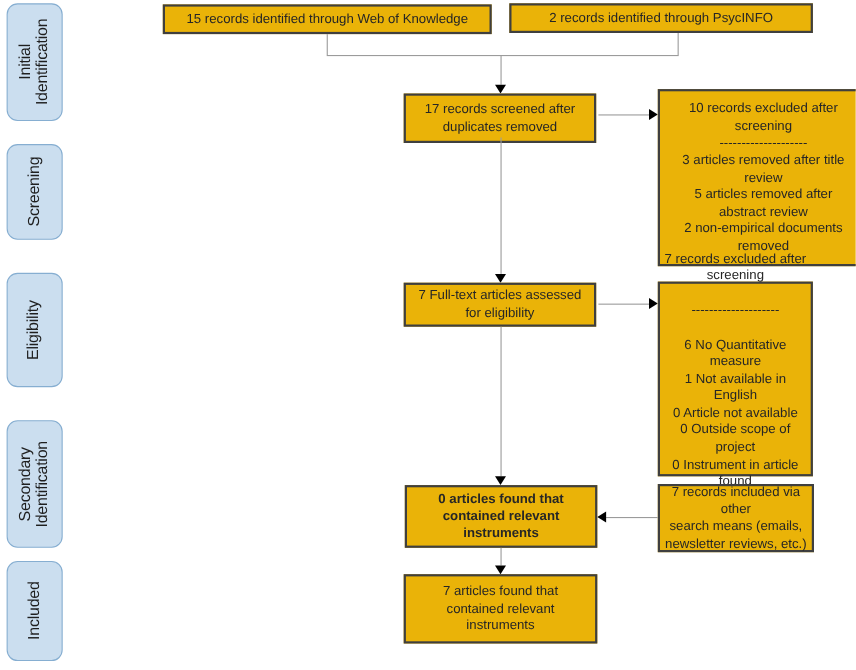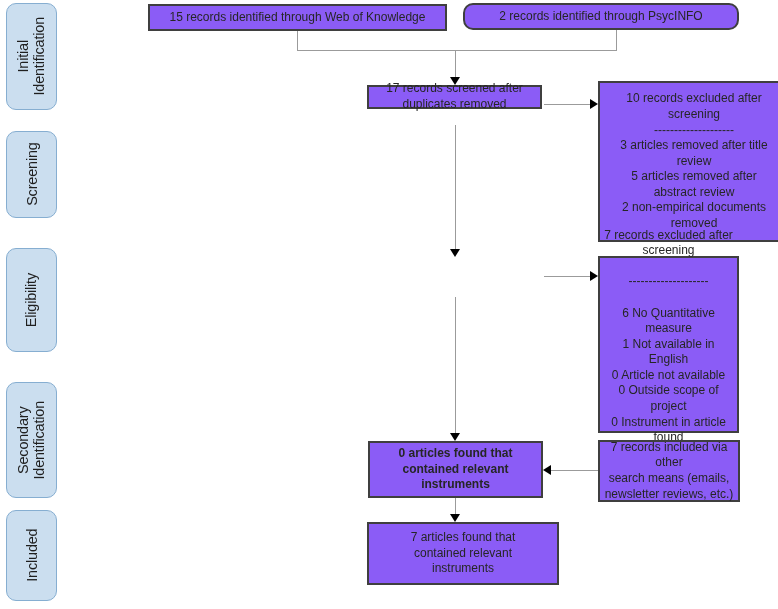--- a/index.html
+++ b/index.html
@@ -26,21 +26,21 @@
     white-space:pre-line;
     text-align:center;
     font-size:14.5px;
     line-height:1.12;
     color:#1f1f1f;
     letter-spacing:-0.2px;
   }
   
   .fbox{
     position:absolute;
-    background:#8b5cf6;
+    background:#eab308;
     border:2px solid #3f3f3f;
     box-sizing:border-box;
     display:flex;align-items:center;justify-content:center;
     text-align:center;
   }
   .fbox .box-text{
     white-space:pre-line;
     font-size:12px;
     line-height:1.3;
     padding:1px 2px;
@@ -86,31 +86,31 @@
     <div class="vlabel">Secondary
 Identification</div>
   </div>
   <div class="stage" style="top:510px;height:91px;">
     <div class="vlabel">Included</div>
   </div>
 
   <div class="fbox" style="left:148px;top:4px;width:299px;height:27px;">
     <div class="box-text">15 records identified through Web of Knowledge</div>
   </div>
-  <div class="fbox" style="left:463px;top:3px;width:276px;height:27px;border-radius:10px;">
+  <div class="fbox" style="left:463px;top:3px;width:276px;height:27px;">
     <div class="box-text">2 records identified through PsycINFO</div>
   </div>
 
   <div class="vline" style="left:297px;top:31px;height:19px;"></div>
   <div class="vline" style="left:616px;top:30px;height:20px;"></div>
   <div class="hline" style="left:297px;top:50px;width:320px;"></div>
   <div class="vline" style="left:455px;top:50px;height:27px;"></div>
   <div class="arrow-down" style="left:450px;top:77px;"></div>
 
-  <div class="fbox" style="left:367px;top:85px;width:175px;height:24px;">
+  <div class="fbox" style="left:367px;top:85px;width:175px;height:45px;">
     <div class="box-text">17 records screened after
 duplicates removed</div>
   </div>
 
   <div class="hline" style="left:544px;top:104px;width:46px;"></div>
   <div class="arrow-right" style="left:590px;top:99px;"></div>
 
   <div class="fbox" style="left:598px;top:81px;width:192px;height:161px;">
     <div class="box-text">10 records excluded after
 screening
@@ -119,20 +119,24 @@
 review
 5 articles removed after
 abstract review
 2 non-empirical documents
 removed</div>
   </div>
 
   <div class="vline" style="left:455px;top:125px;height:124px;"></div>
   <div class="arrow-down" style="left:450px;top:249px;"></div>
 
+  <div class="fbox" style="left:367px;top:257px;width:175px;height:40px;">
+    <div class="box-text">7 Full-text articles assessed
+for eligibility</div>
+  </div>
 
   <div class="hline" style="left:544px;top:276px;width:46px;"></div>
   <div class="arrow-right" style="left:590px;top:271px;"></div>
 
   <div class="fbox" style="left:598px;top:256px;width:141px;height:177px;">
     <div class="box-text">7 records excluded after
 screening
 
 --------------------
 
@@ -157,19 +161,19 @@
     <div class="box-text">7 records included via other
 search means (emails,
 newsletter reviews, etc.)</div>
   </div>
   <div class="hline" style="left:551px;top:470px;width:47px;"></div>
   <div class="arrow-left" style="left:543px;top:465px;"></div>
 
   <div class="vline" style="left:455px;top:498px;height:16px;"></div>
   <div class="arrow-down" style="left:450px;top:514px;"></div>
 
-  <div class="fbox" style="left:367px;top:522px;width:192px;height:63px;">
+  <div class="fbox" style="left:367px;top:522px;width:176px;height:63px;">
     <div class="box-text">7 articles found that
 contained relevant
 instruments</div>
   </div>
 
 </div>
 
 </body></html>

